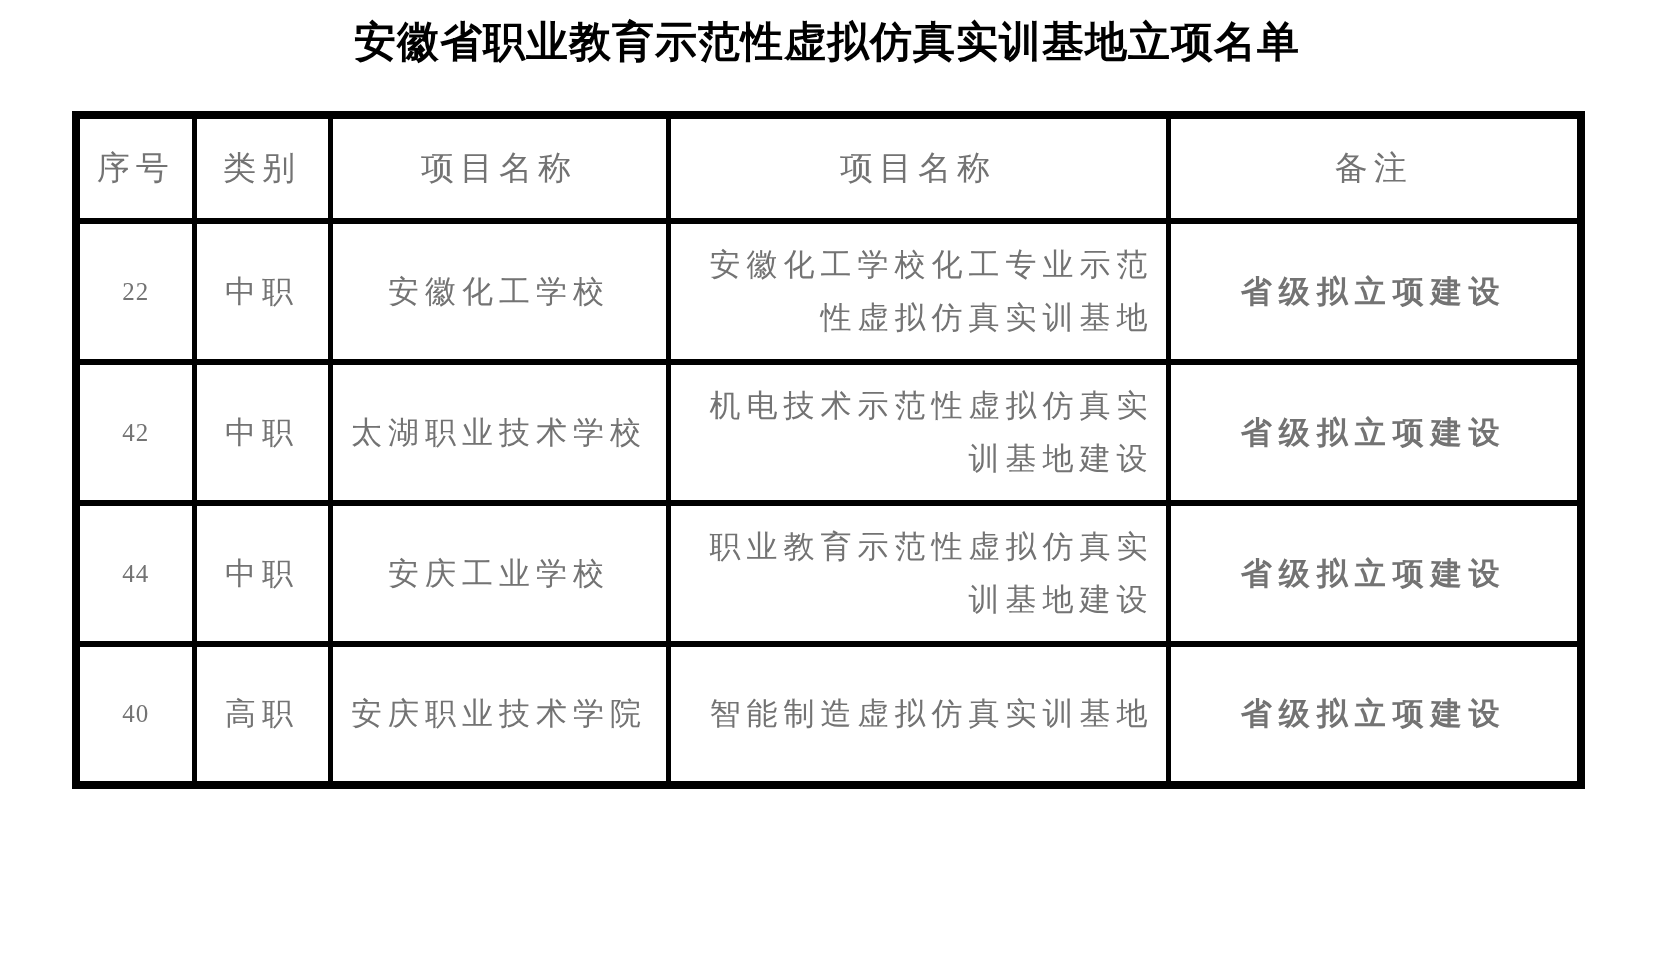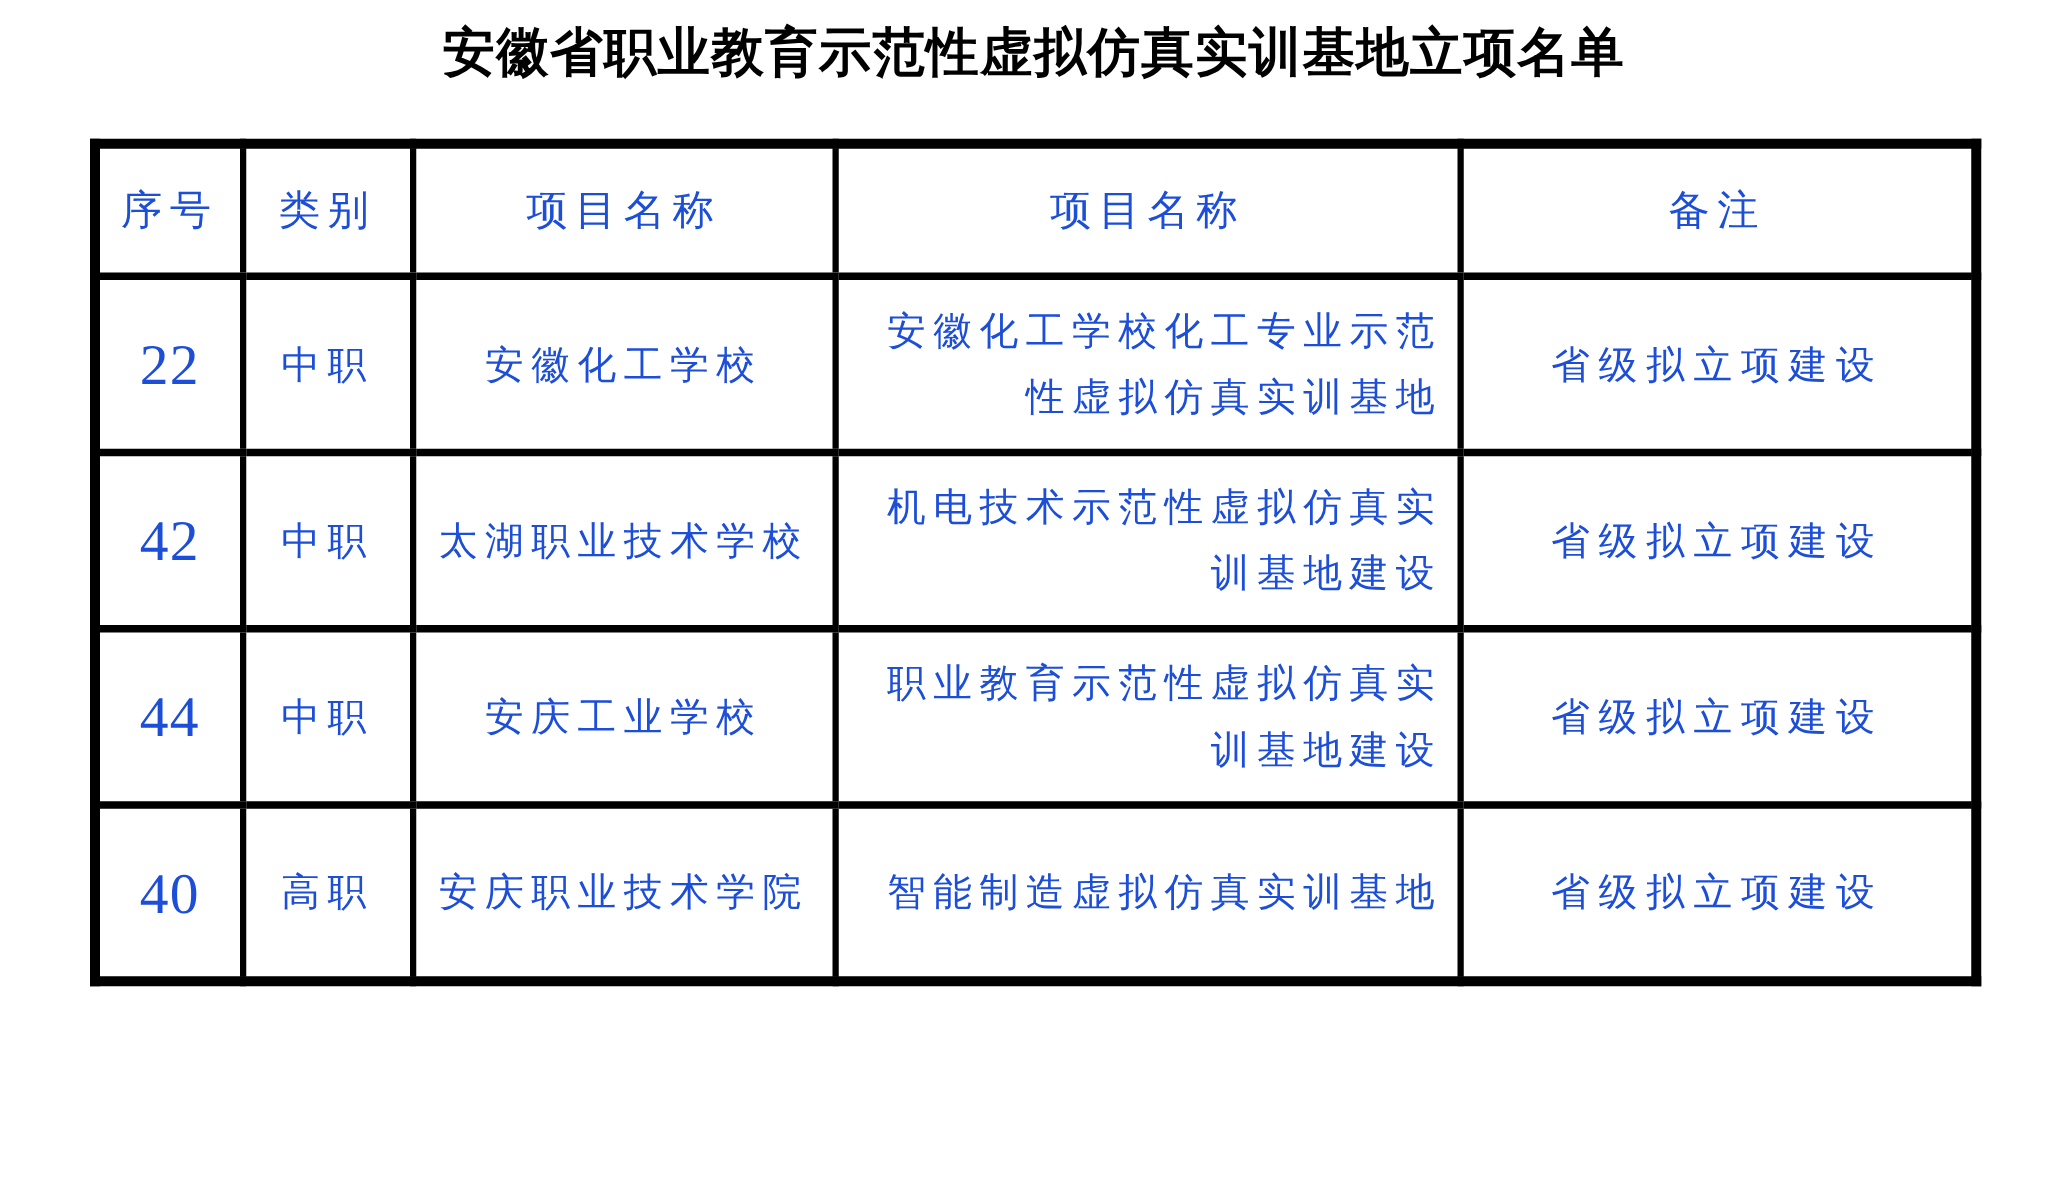--- a/index.html
+++ b/index.html
@@ -34,28 +34,28 @@
   }
   th, td {
     border: 5px solid #000000;
     border-top-width: 6px;
     border-bottom-width: 6px;
     text-align: center;
     vertical-align: middle;
     font-size: 31px;
     letter-spacing: 6px;
     padding: 0 10px;
-    color: #1d4ed8;
+    color: #737373;
   }
   thead tr { height: 106px; }
   tbody tr { height: 141px; }
   th { font-size: 33px; font-weight: 400; }
-  td.cell-no { font-size: 46px; letter-spacing: 1px; font-family: "Liberation Serif", serif; }
+  td.cell-no { font-size: 25px; letter-spacing: 1px; font-family: "Liberation Serif", serif; }
   td.cell-project { white-space: pre-line; line-height: 1.68; padding: 0 12px; text-align: right; }
-  td.cell-remark { letter-spacing: 7px; }
+  td.cell-remark { letter-spacing: 7px; font-weight: bold; }
 </style>
 </head>
 <body>
 
 <div class="page">
 
   <h1 class="title">安徽省职业教育示范性虚拟仿真实训基地立项名单</h1>
 
   <table class="list-table">
     <colgroup>

